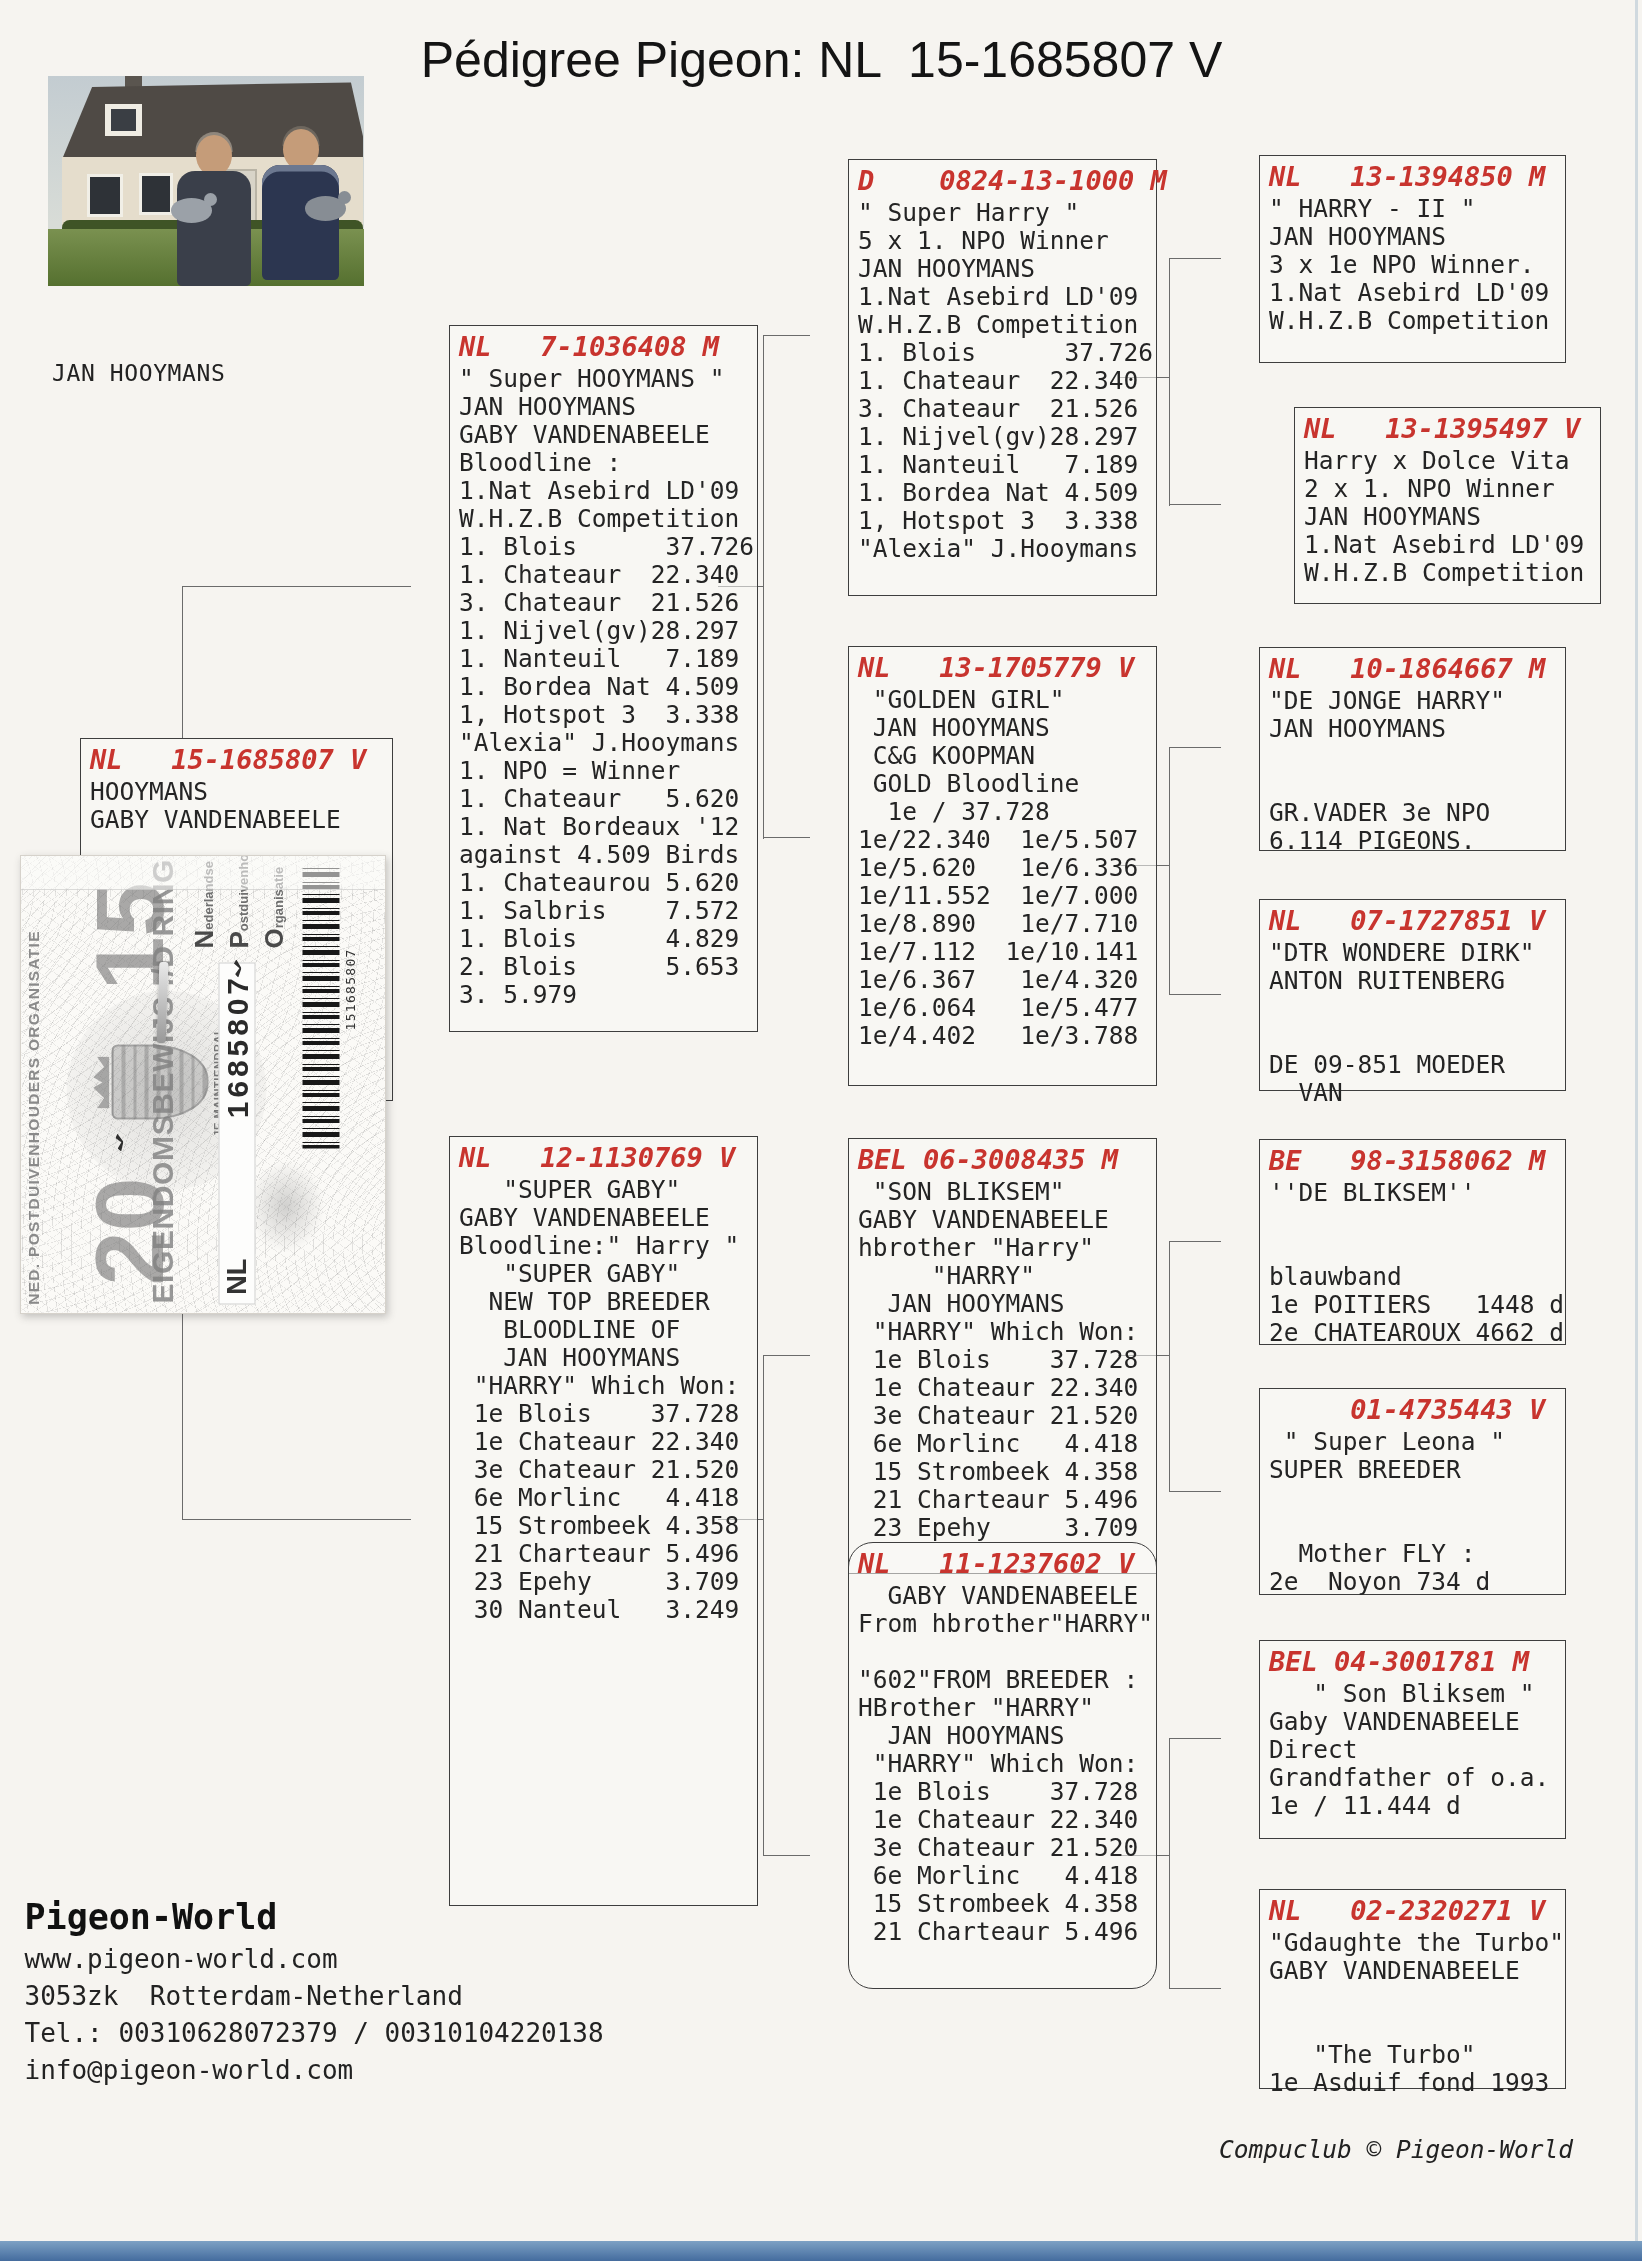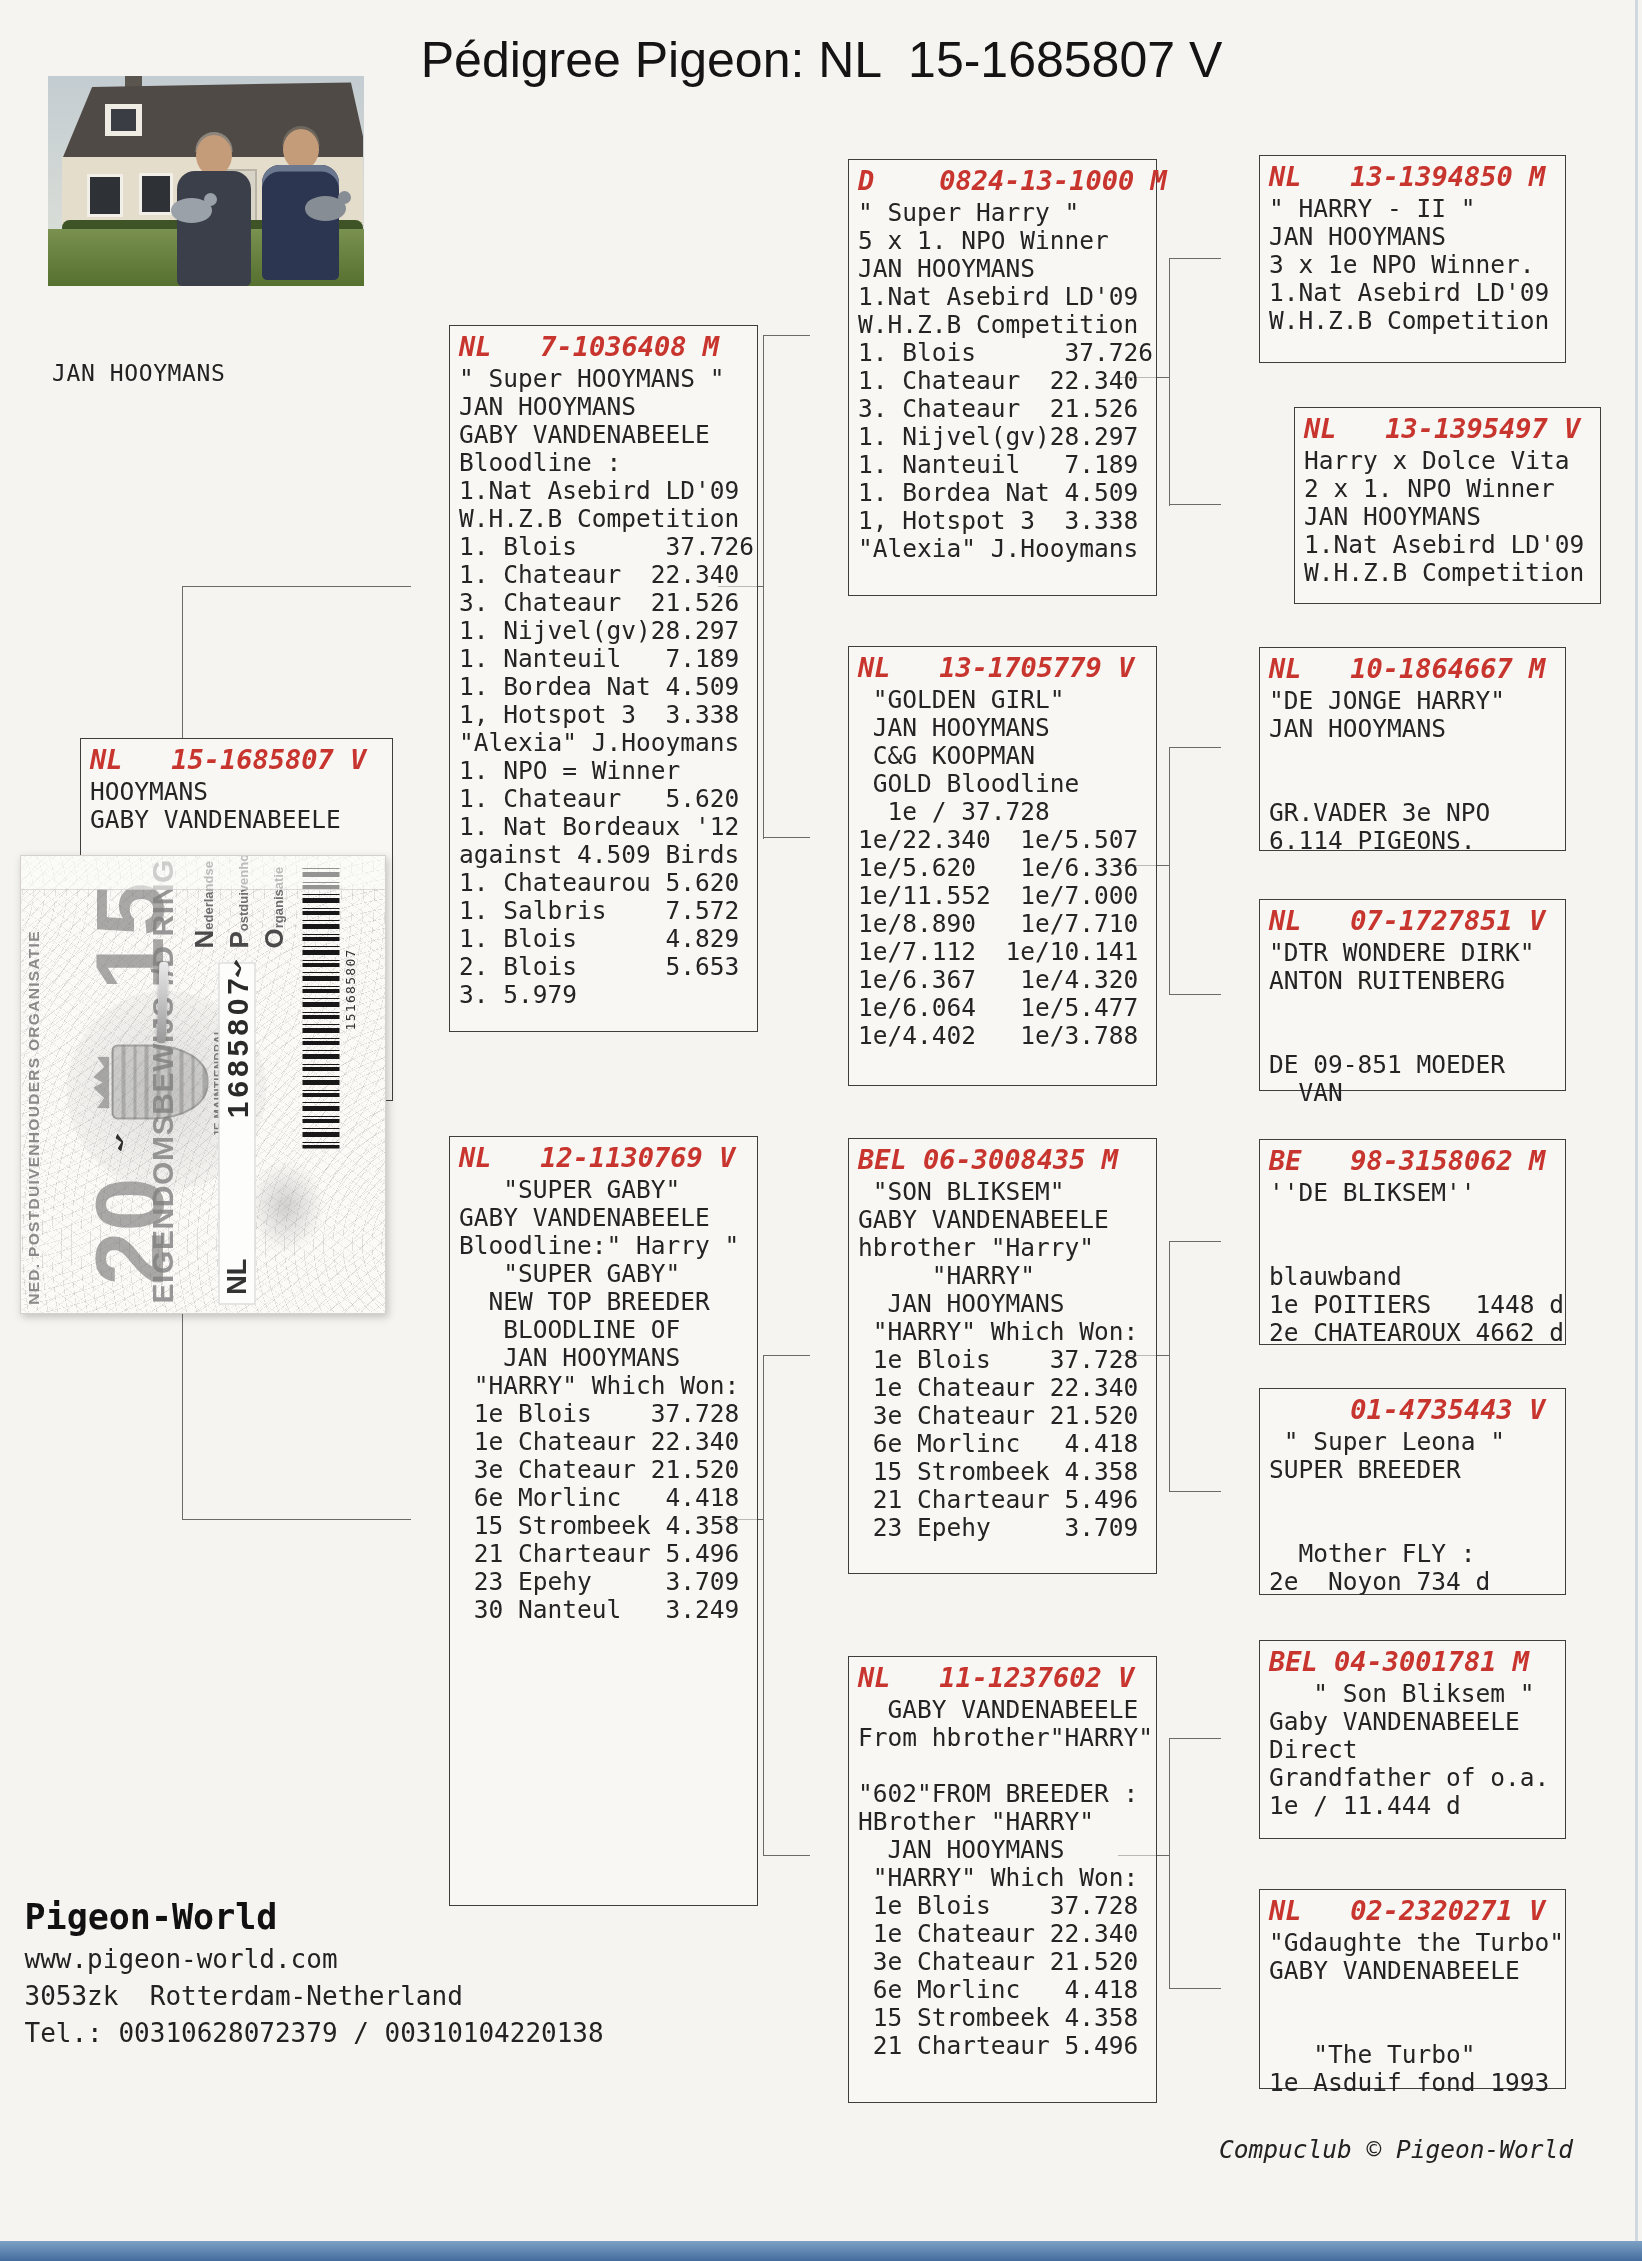--- a/index.html
+++ b/index.html
@@ -261,21 +261,21 @@
   JAN HOOYMANS
  "HARRY" Which Won:
  1e Blois    37.728
  1e Chateaur 22.340
  3e Chateaur 21.520
  6e Morlinc   4.418
  15 Strombeek 4.358
  21 Charteaur 5.496
  23 Epehy     3.709</div>
   </div>
-  <div class="pbox" style="left:810px;top:1656px;width:307px;height:445px;">
+  <div class="pbox" style="left:810px;top:1542px;width:307px;height:445px;border-radius:25px;">
     <div class="ring">NL   11-1237602 V</div>
     <div class="pbody">  GABY VANDENABEELE
 From hbrother"HARRY"
 
 "602"FROM BREEDER :
 HBrother "HARRY"
   JAN HOOYMANS
  "HARRY" Which Won:
  1e Blois    37.728
  1e Chateaur 22.340
@@ -383,20 +383,21 @@
     </div>
     <div class="cert-tape"></div>
     <div class="staple"></div>
   </div>
 
   <div class="contact">
     <div class="contact-name">Pigeon-World</div>
     <div class="contact-line">www.pigeon-world.com</div>
     <div class="contact-line">3053zk  Rotterdam-Netherland</div>
     <div class="contact-line">Tel.: 00310628072379 / 00310104220138</div>
+    <div class="contact-line">info@pigeon-world.com</div>
   </div>
 
   <div class="credit">Compuclub © Pigeon-World</div>
 
   <div class="scan-line"></div>
   <div class="scan-bottom"></div>
 
 </div>
 
 

